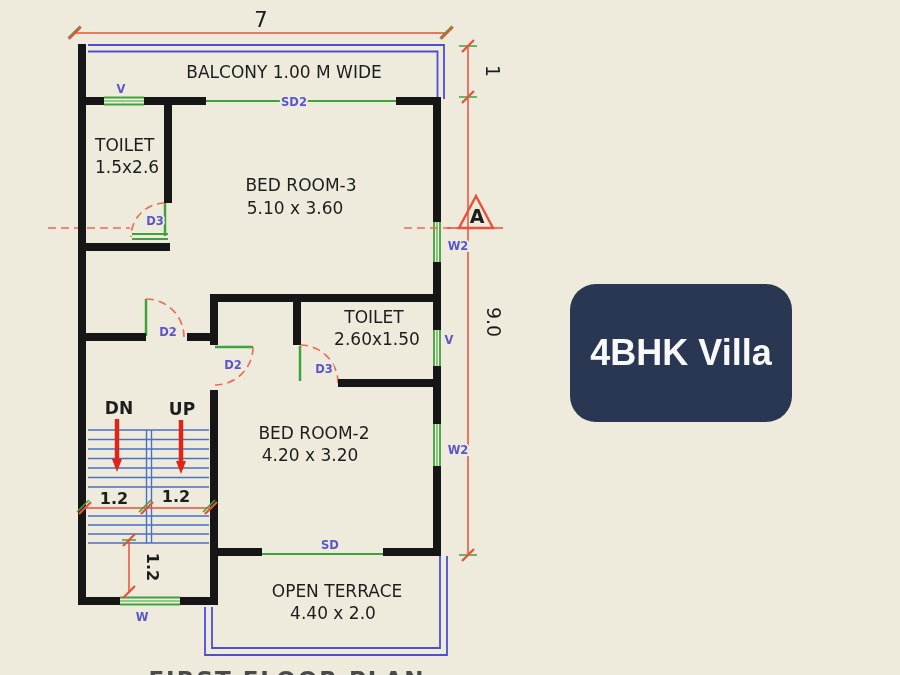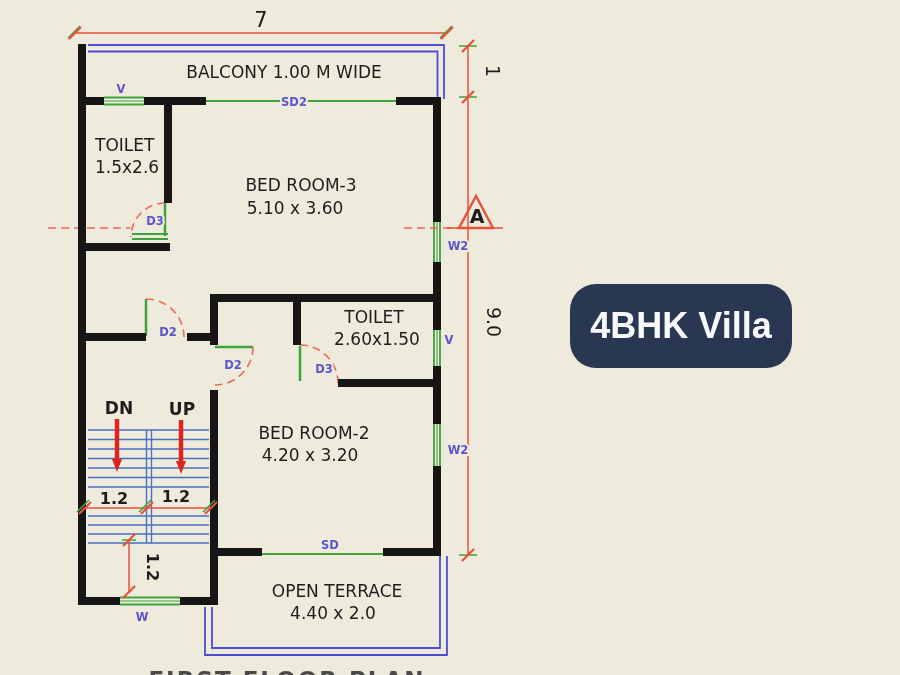--- a/index.html
+++ b/index.html
@@ -23,21 +23,21 @@
   .dash{stroke:var(--dash_red);stroke-width:1.6;fill:none;stroke-dasharray:8 5;}
   .arrow{stroke:var(--arrow_red);stroke-width:4.5;fill:none;}
   .ahead{fill:var(--arrow_red);}
   .tri{stroke:var(--dimension_red);stroke-width:2.4;fill:none;}
   text.plan{font-family:"DejaVu Sans",sans-serif;fill:var(--plan_text);}
   .t17{font-size:17px;} .t16{font-size:16px;} .t21{font-size:21px;} .t19{font-size:19px;}
   .b{font-weight:600;}
   .lbl{font-family:"DejaVu Sans",sans-serif;font-size:11.5px;font-weight:600;fill:var(--label_violet);}
   .halo{paint-order:stroke;stroke:var(--background);stroke-width:4px;}
   .caption{font-family:"DejaVu Sans",sans-serif;font-size:23px;font-weight:600;fill:#4a4a4a;letter-spacing:2px;}
-  .badge{position:absolute;left:570px;top:284px;width:222px;height:84px;border-radius:26px;
+  .badge{position:absolute;left:570px;top:284px;width:222px;height:138px;border-radius:26px;
          background:var(--badge_bg);color:var(--badge_text);display:flex;flex-direction:column;
          align-items:center;justify-content:center;font-weight:bold;font-size:36px;line-height:1.4;}
 </style>
 </head>
 <body>
 
 <svg width="900" height="675" viewBox="0 0 900 675">
 
   <g>
     <path class="rail" d="M88,45 H444 V99"></path>

